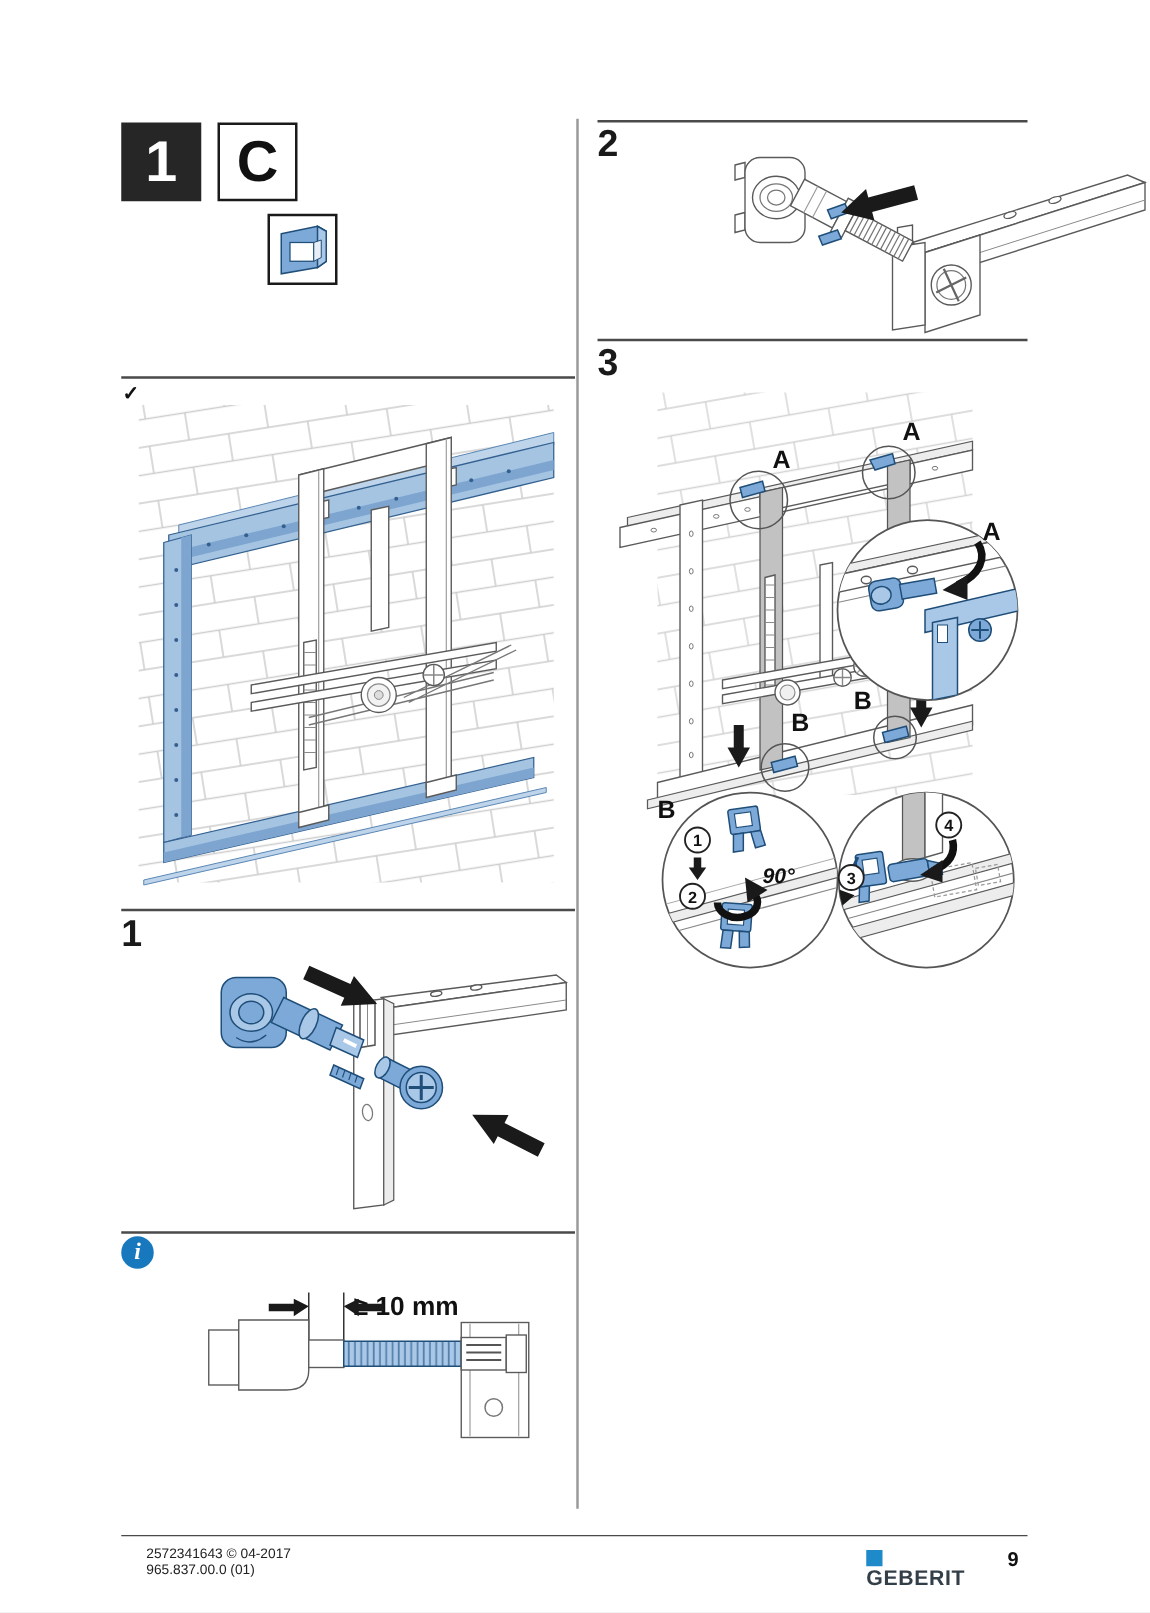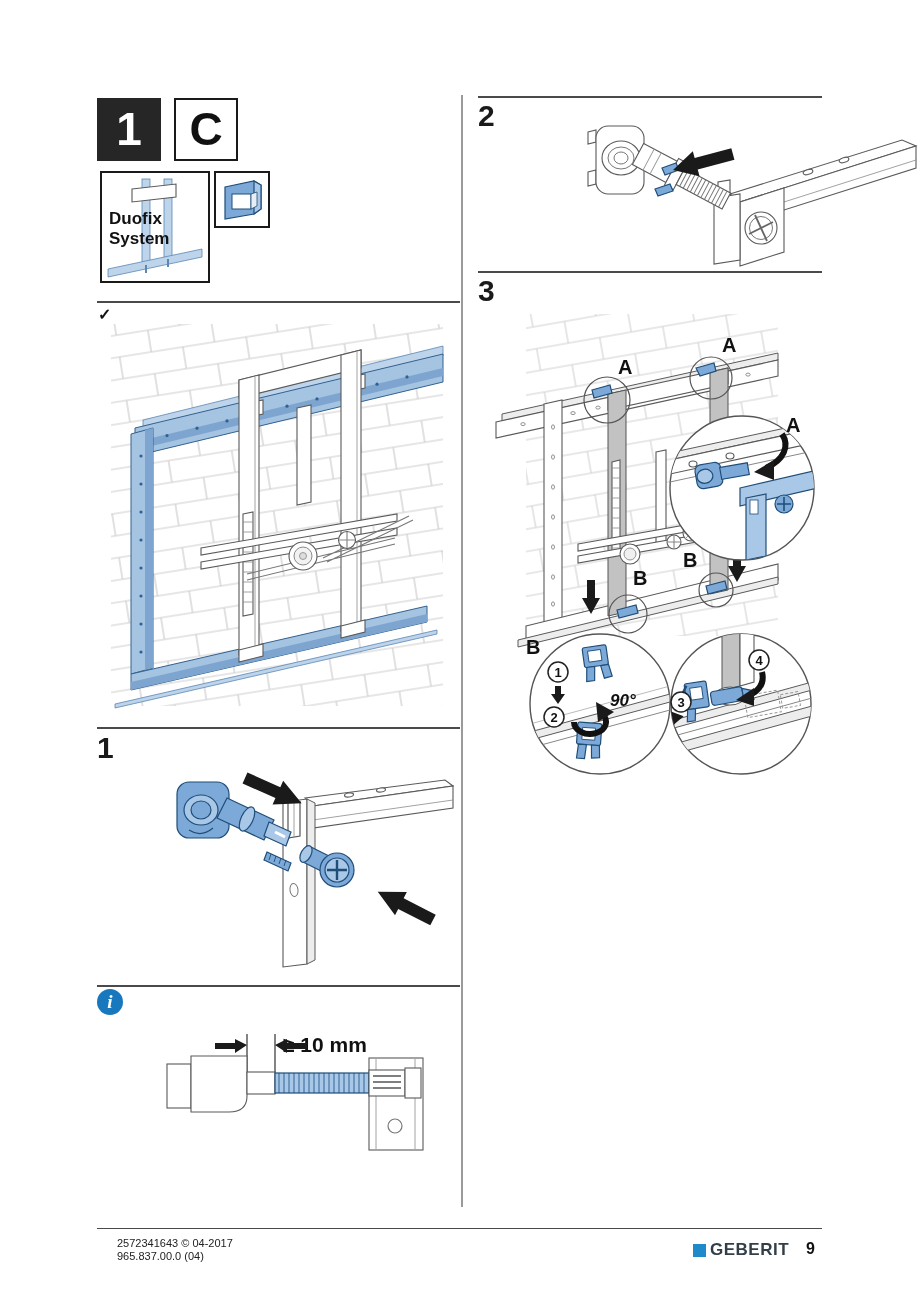--- a/index.html
+++ b/index.html
@@ -14,21 +14,21 @@
   .variant-box{position:absolute;left:174px;top:98px;width:60px;height:59px;border:2px solid #1a1a1a;
             background:#fff;color:#111;font-size:46px;font-weight:bold;text-align:center;line-height:59px;}
   .duofix-box{position:absolute;left:100px;top:171px;width:106px;height:108px;border:2px solid #1a1a1a;background:#fff;}
   .duofix-label{position:absolute;left:7px;top:36px;font-size:17px;font-weight:bold;line-height:20px;color:#111;}
   .clip-box{position:absolute;left:214px;top:171px;width:52px;height:53px;border:2px solid #1a1a1a;background:#fff;}
   .check{position:absolute;left:98px;top:305px;font-size:16px;font-weight:bold;color:#111;}
   .info-icon{position:absolute;left:97px;top:989px;width:26px;height:26px;border-radius:50%;
              background:var(--c-info_blue,#1878be);color:#fff;text-align:center;line-height:26px;
              font-family:"Liberation Serif", serif;font-weight:bold;font-size:19px;font-style:italic;}
   .footer-left{position:absolute;left:97px;top:1237px;font-size:11px;line-height:13px;color:#222;margin-left:20px;}
-  .brand{position:absolute;left:693px;top:1240px;display:flex;align-items:center;}
+  .brand{position:absolute;left:693px;top:1240px;display:flex;align-items:flex-start;flex-direction:column;}
   .brand-square{width:13px;height:13px;background:var(--c-brand_blue,#1e8ac9);margin-right:4px;}
   .brand-text{font-size:17px;font-weight:bold;letter-spacing:0.5px;color:#333f48;}
   .pagenum{position:absolute;left:806px;top:1240px;font-size:16px;font-weight:bold;color:#111;}
   svg{position:absolute;overflow:visible;}
   svg text{font-family:"Liberation Sans", sans-serif;}
   .lbl{font-size:20px;font-weight:bold;fill:#111;}
   .stepnum-t{font-size:13px;font-weight:bold;fill:#111;text-anchor:middle;}
   .angle-t{font-size:17px;font-weight:bold;font-style:italic;fill:#111;}
   .dim-t{font-size:21px;font-weight:bold;fill:#111;}
   .ol{fill:#ffffff;stroke:#5a5a5a;stroke-width:1.1;}
@@ -47,34 +47,20 @@
   .arc{stroke:#111;stroke-width:6;fill:none;}
 </style>
 </head>
 <body>
 
 <div class="page">
 
   <div class="step-box">1</div>
   <div class="variant-box">C</div>
 
-  <div class="duofix-box">
-    <svg width="106" height="108" viewBox="0 0 106 108" style="left:0;top:0">
-      <rect x="40" y="6" width="8" height="86" class="rbl"></rect>
-      <rect x="62" y="6" width="8" height="80" class="rbl"></rect>
-      <polygon points="30,16 74,11 74,24 30,29" class="ol"></polygon>
-      <polygon points="6,96 100,76 100,84 6,104" class="rbl"></polygon>
-      <line x1="44" y1="92" x2="44" y2="100" stroke="#5b87b5" stroke-width="2"></line>
-      <line x1="66" y1="86" x2="66" y2="94" stroke="#5b87b5" stroke-width="2"></line>
-    </svg>
-    <div class="duofix-label">
-      <div>Duofix</div>
-      <div>System</div>
-    </div>
-  </div>
 
   <div class="clip-box">
     <svg width="52" height="53" viewBox="0 0 52 53">
       <path d="M9,14 L38,8 L45,12 L45,36 L38,41 L9,46 Z" class="bp"></path>
       <polygon points="38,8 45,12 45,36 38,41" class="bpl"></polygon>
       <rect x="16" y="21" width="19" height="15" fill="#ffffff" stroke="#1f4e79" stroke-width="1"></rect>
       <polygon points="35,21 41,19 41,33 35,36" fill="#e8eef6" stroke="#1f4e79" stroke-width="0.8"></polygon>
     </svg>
   </div>
 
@@ -415,21 +401,21 @@
     </g>
     <circle cx="203" cy="410" r="10" class="nc"></circle>
     <text x="203" y="415" class="stepnum-t">3</text>
     <circle cx="281" cy="368" r="10" class="nc"></circle>
     <text x="281" y="373" class="stepnum-t">4</text>
   </svg>
 
   <div class="rule" style="left:97px;top:1228px;width:725px;height:1px;"></div>
   <div class="footer-left">
     <div>2572341643 © 04-2017</div>
-    <div>965.837.00.0 (04)</div>
+    <div>965.837.00.0 (01)</div>
   </div>
   <div class="brand">
     <span class="brand-square"></span>
     <span class="brand-text">GEBERIT</span>
   </div>
   <div class="pagenum">9</div>
 
 </div>
 
 </body></html>

